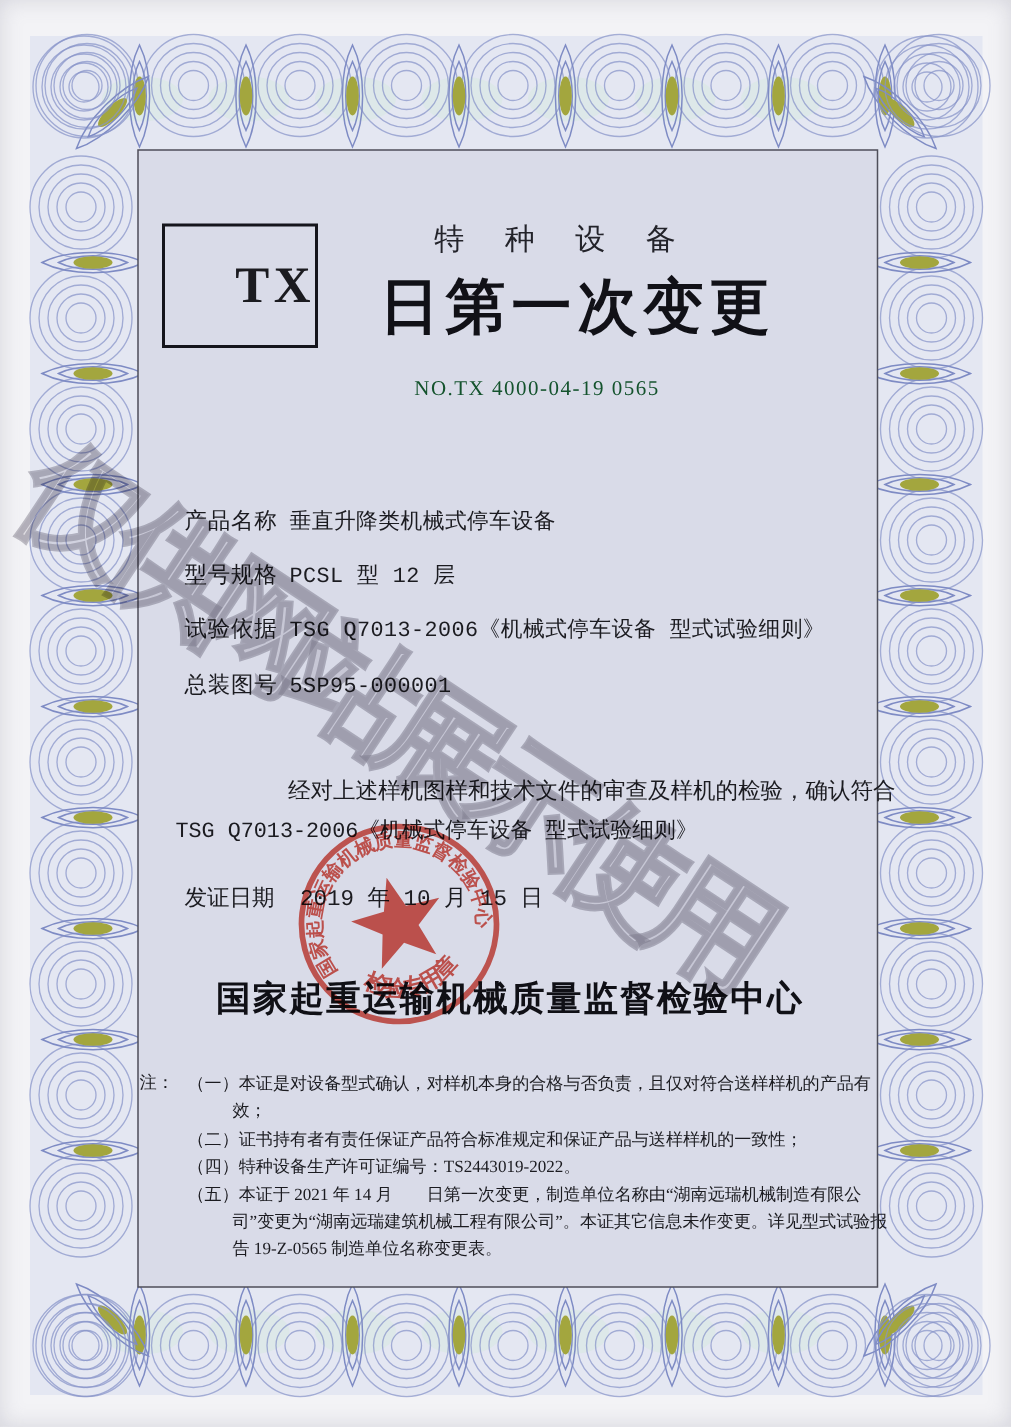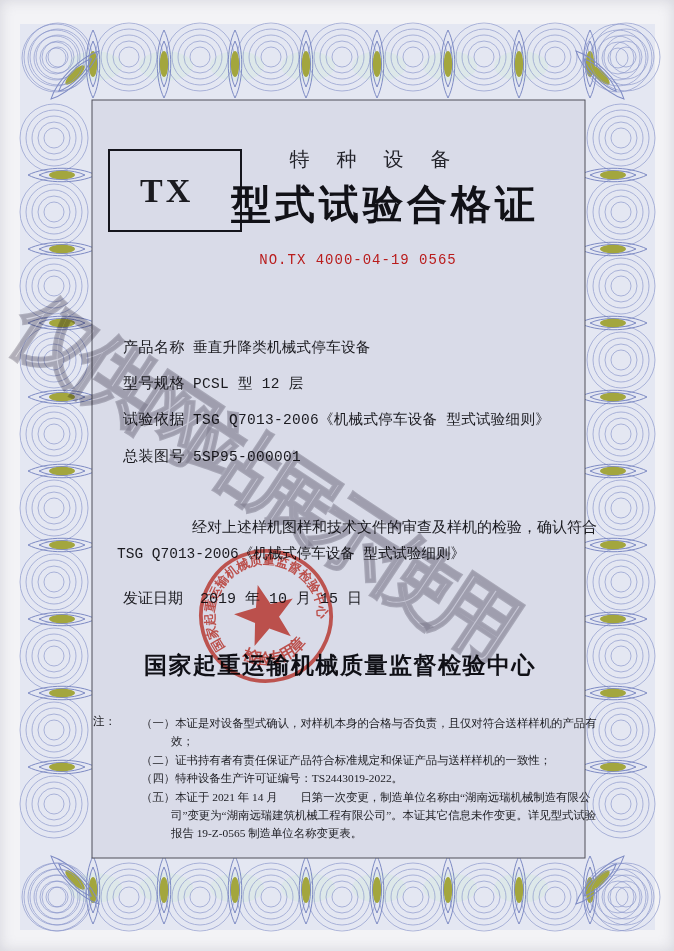--- a/index.html
+++ b/index.html
@@ -4,45 +4,45 @@
 <style>
   html,body{margin:0;padding:0;background:#e8e8ec;}
   .page{position:relative;width:674px;height:951px;background:#f3f3f6;overflow:hidden;
         font-family:"Liberation Serif","DejaVu Serif",serif;color:#1b1b20;
         box-shadow:inset 0 0 14px rgba(120,120,140,.25);}
   svg.deco{position:absolute;left:0;top:0;z-index:0;}
   .content{position:absolute;left:0;top:0;width:674px;height:951px;z-index:2;}
   .abs{position:absolute;}
 
   .tx-box{left:108px;top:149px;width:100px;height:79px;border:2px solid #15151c;
-          display:flex;align-items:center;justify-content:flex-start;
-          font-size:34px;font-weight:bold;letter-spacing:3px;padding-left:30px;}
+          display:flex;align-items:center;justify-content:flex-end;
+          font-size:34px;font-weight:bold;letter-spacing:3px;}
   .hdr-small{left:370px;top:146px;transform:translateX(-50%);font-size:20px;
              letter-spacing:27px;padding-left:27px;white-space:nowrap;color:#23232a;}
   .hdr-main{left:385px;top:177px;transform:translateX(-50%);font-size:40px;font-weight:bold;
             letter-spacing:4px;white-space:nowrap;color:#111117;}
   .cert-no{left:358px;top:252px;transform:translateX(-50%);
-           font-family:Liberation Mono, monospace;
-           font-size:14px;letter-spacing:1px;white-space:nowrap;color:#b91c1c;}
+           font-family:Liberation Serif, serif;
+           font-size:14px;letter-spacing:1px;white-space:nowrap;color:#14532d;}
 
   .frow{left:123px;white-space:nowrap;font-size:15px;}
   .frow .lbl{display:inline-block;width:70px;letter-spacing:0.5px;}
   .frow .val{font-family:"Liberation Mono","Liberation Serif","DejaVu Serif",serif;
              font-size:14.5px;letter-spacing:0.3px;}
   .st1{left:180px;top:518px;font-size:15px;white-space:nowrap;margin-left:12px;}
   .st2{left:117px;top:544px;font-size:15px;white-space:nowrap;
        font-family:"Liberation Mono","Liberation Serif",serif;font-size:14.5px;}
   .daterow{left:123px;top:589px;white-space:nowrap;font-size:15px;}
   .daterow .lbl{display:inline-block;width:77px;}
   .daterow .val{font-family:"Liberation Mono","Liberation Serif",serif;font-size:15px;}
   .issuer{left:340px;top:650px;transform:translateX(-50%);font-size:23px;font-weight:bold;
           letter-spacing:1.5px;white-space:nowrap;color:#101016;}
   .notes-label{left:93px;top:714px;font-size:11.5px;}
   .notes{left:125px;top:714px;width:476px;font-size:11.4px;line-height:18.4px;}
-  .note{padding-left:30px;text-indent:-30px;margin-left:16px;}
+  .note{padding-left:30px;text-indent:-30px;}
 
   .stamp{position:absolute;left:186px;top:536px;z-index:3;opacity:.88;mix-blend-mode:multiply;}
   .watermark{position:absolute;left:52px;top:272px;z-index:4;pointer-events:none;
              transform:rotate(33.5deg);transform-origin:0 0;white-space:nowrap;
              font-size:82px;font-weight:bold;letter-spacing:-10px;
              color:rgba(160,152,162,0.22);-webkit-text-stroke:2.2px rgba(150,145,157,0.55);
              mix-blend-mode:multiply;}
 </style>
 </head>
 <body>
@@ -164,21 +164,21 @@
       </g>
   </svg>
 
   <div class="content">
 
     <div class="abs tx-box">
       <span>TX</span>
     </div>
 
     <div class="abs hdr-small">特种设备</div>
-    <div class="abs hdr-main">型式试验合格证</div>
+    <div class="abs hdr-main">日第一次变更</div>
     <div class="abs cert-no">NO.TX 4000-04-19 0565</div>
 
     <div class="abs frow" style="top:338px">
       <span class="lbl">产品名称</span><span class="val">垂直升降类机械式停车设备</span>
     </div>
     <div class="abs frow" style="top:374px">
       <span class="lbl">型号规格</span><span class="val">PCSL 型 12 层</span>
     </div>
     <div class="abs frow" style="top:410px">
       <span class="lbl">试验依据</span><span class="val">TSG Q7013-2006《机械式停车设备 型式试验细则》</span>

